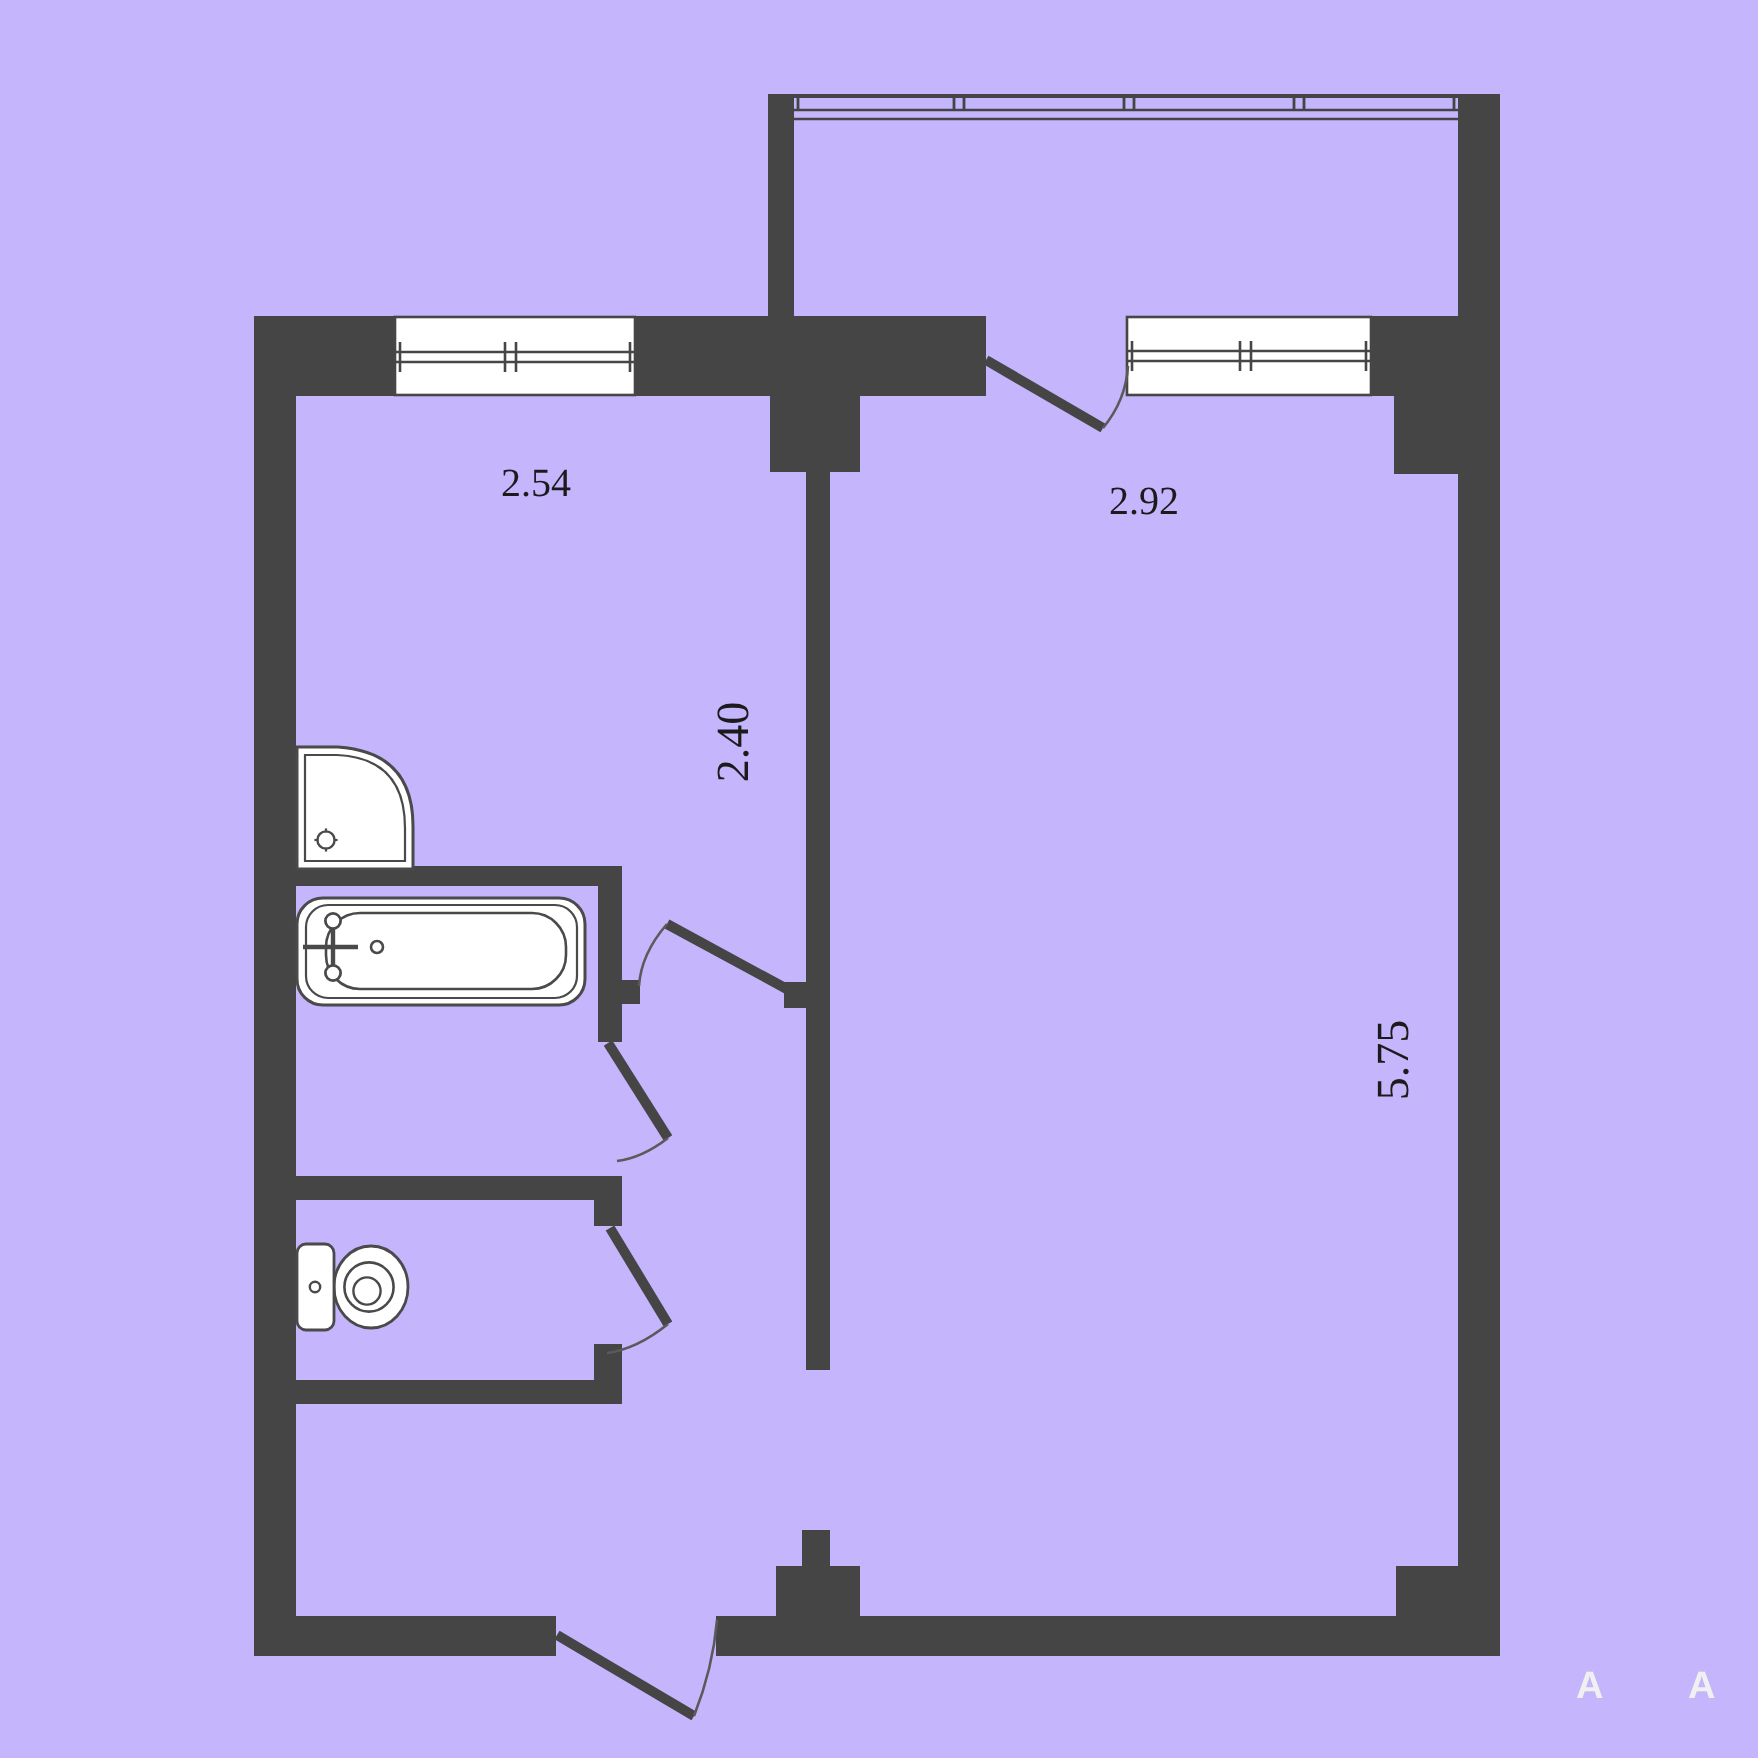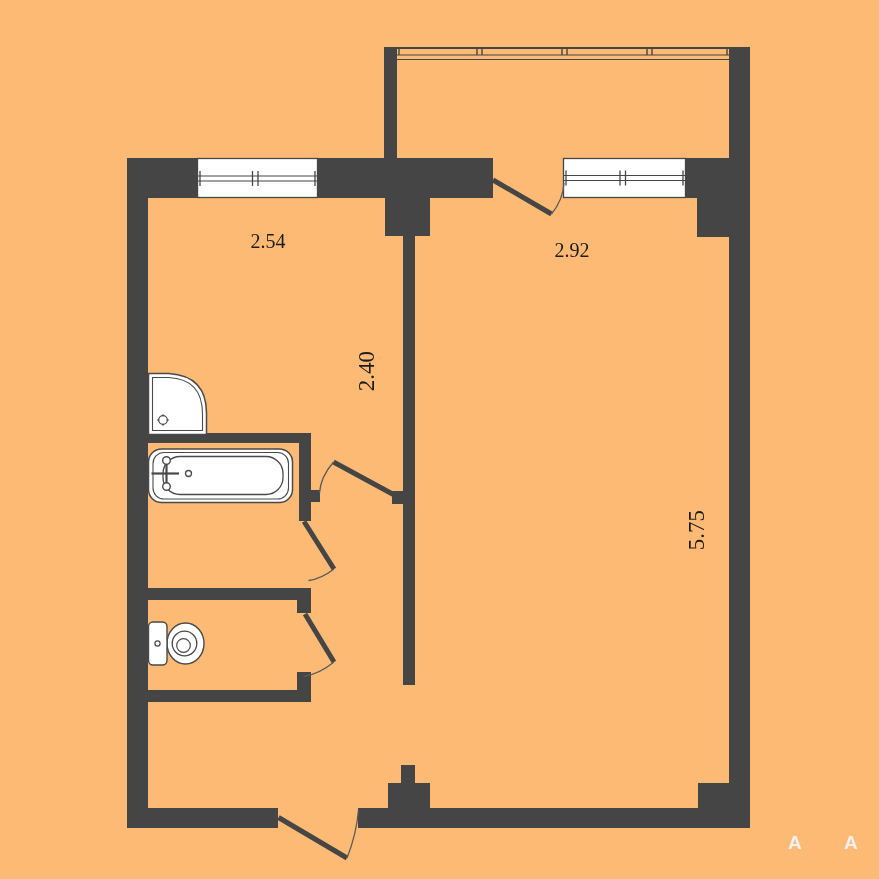--- a/index.html
+++ b/index.html
@@ -1,19 +1,19 @@
 <!DOCTYPE html>
 <html><head>
 <meta charset="utf-8">
 <style>
   html,body{margin:0;padding:0;background:#ffffff;}
   .canvas{
     position:relative;
     width:879px;height:879px;
-    background:#fdba74;
+    background:#c4b5fd;
     overflow:hidden;
     font-family:"Liberation Serif", serif;
   }
   svg{position:absolute;left:0;top:0;}
   .dim-label{
     font-family:"Liberation Serif", serif;
     font-size:20px;
   }
   .dim-label-v{
     font-family:"Liberation Serif", serif;

